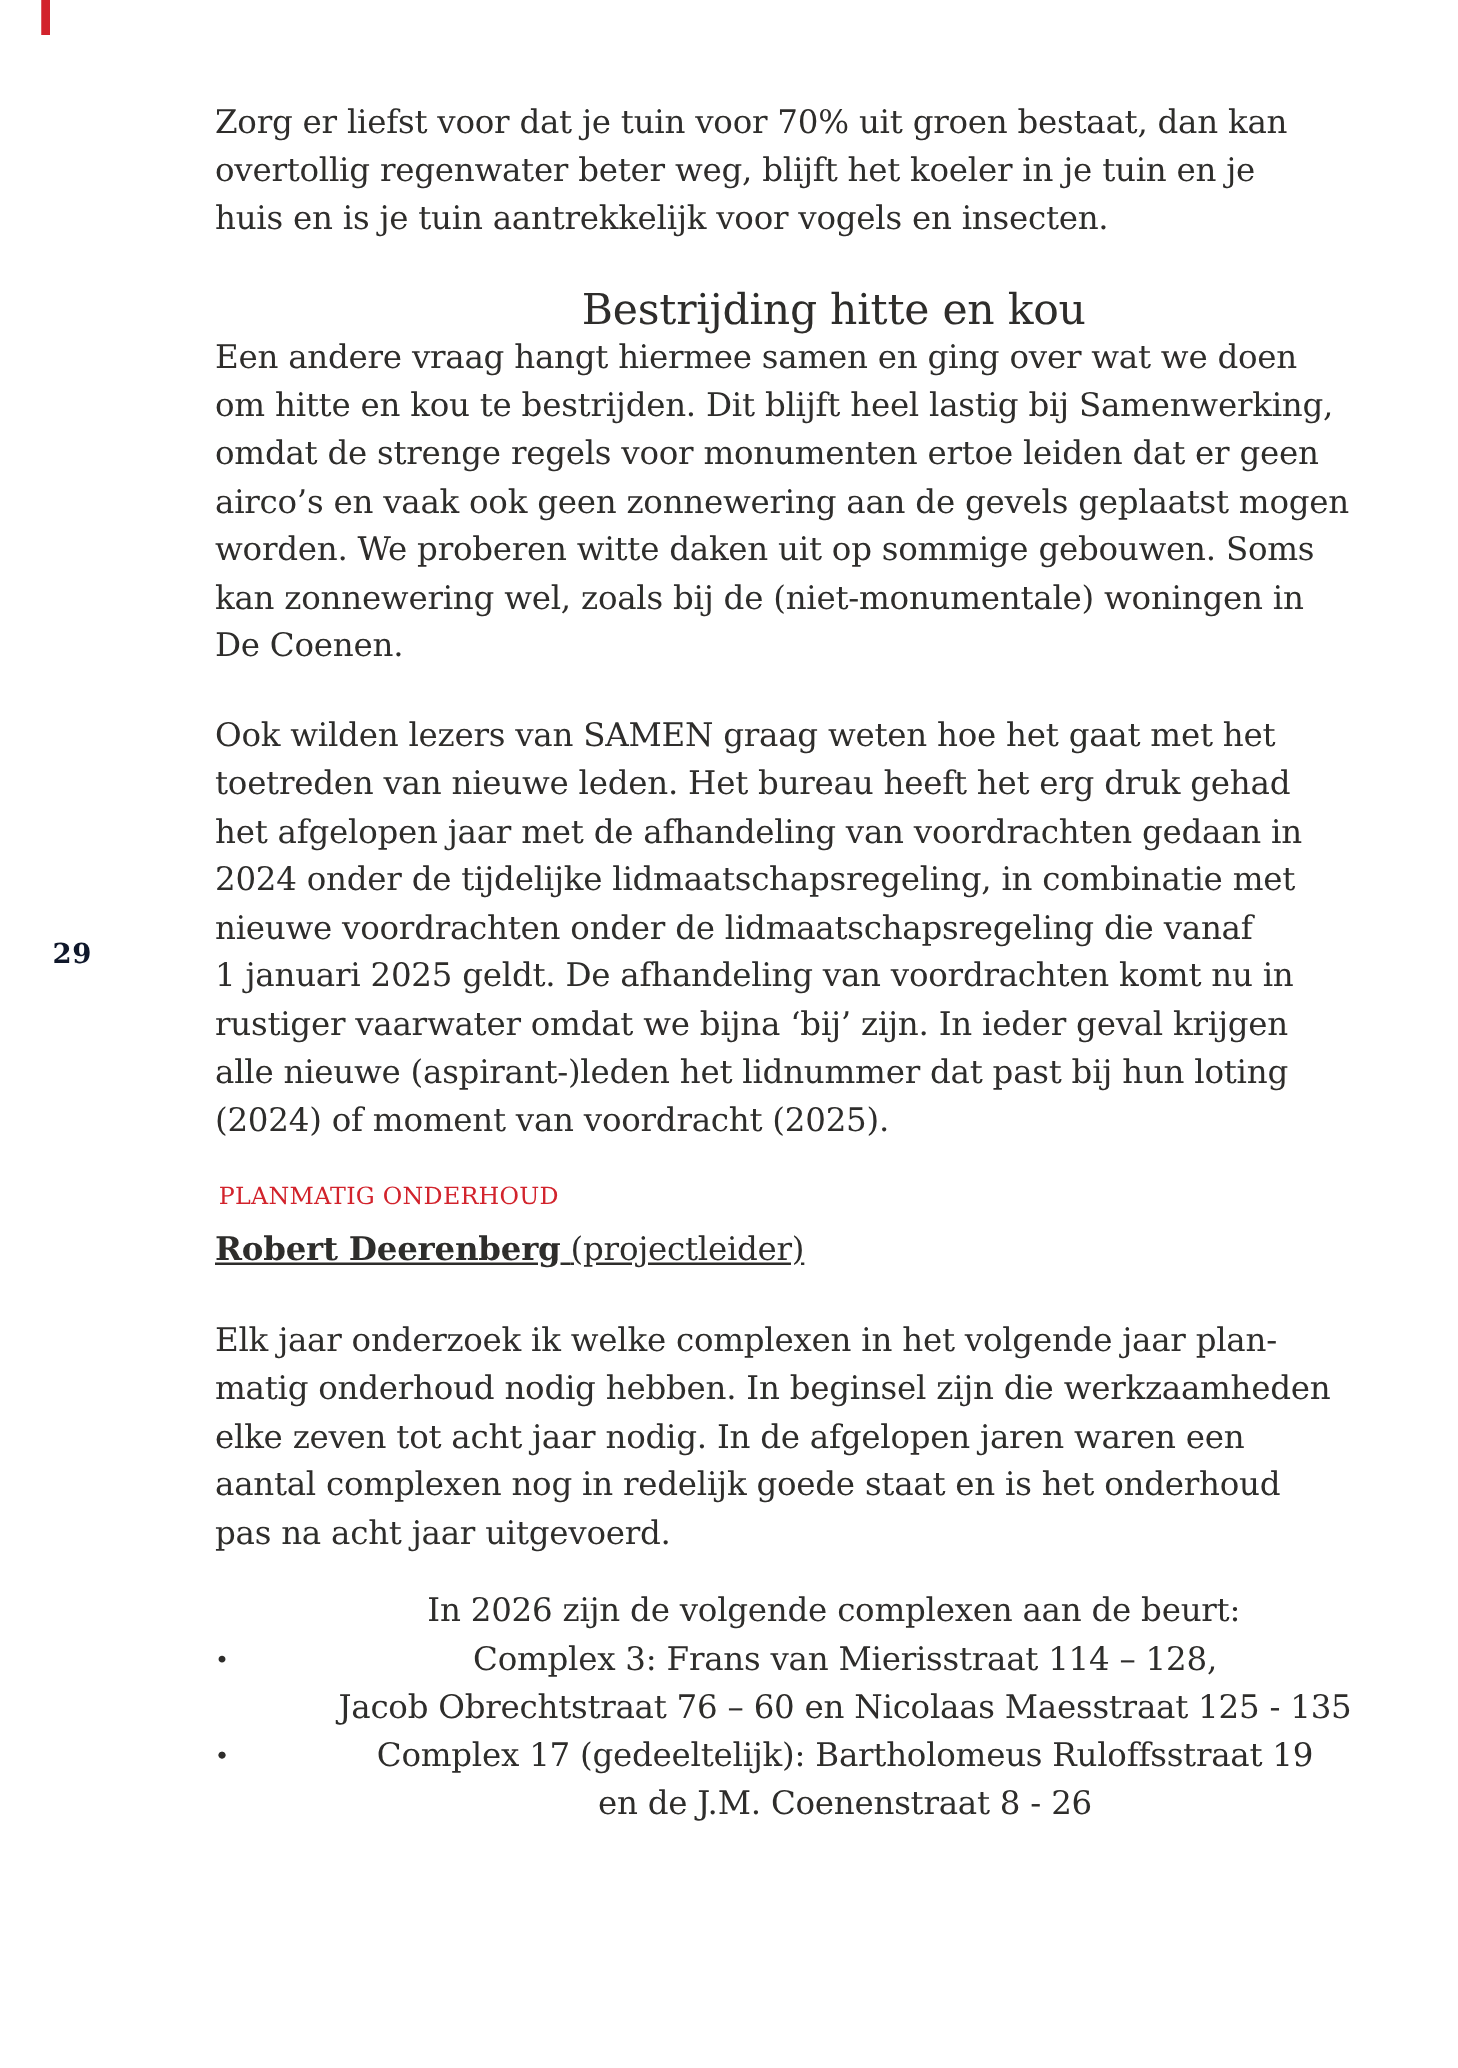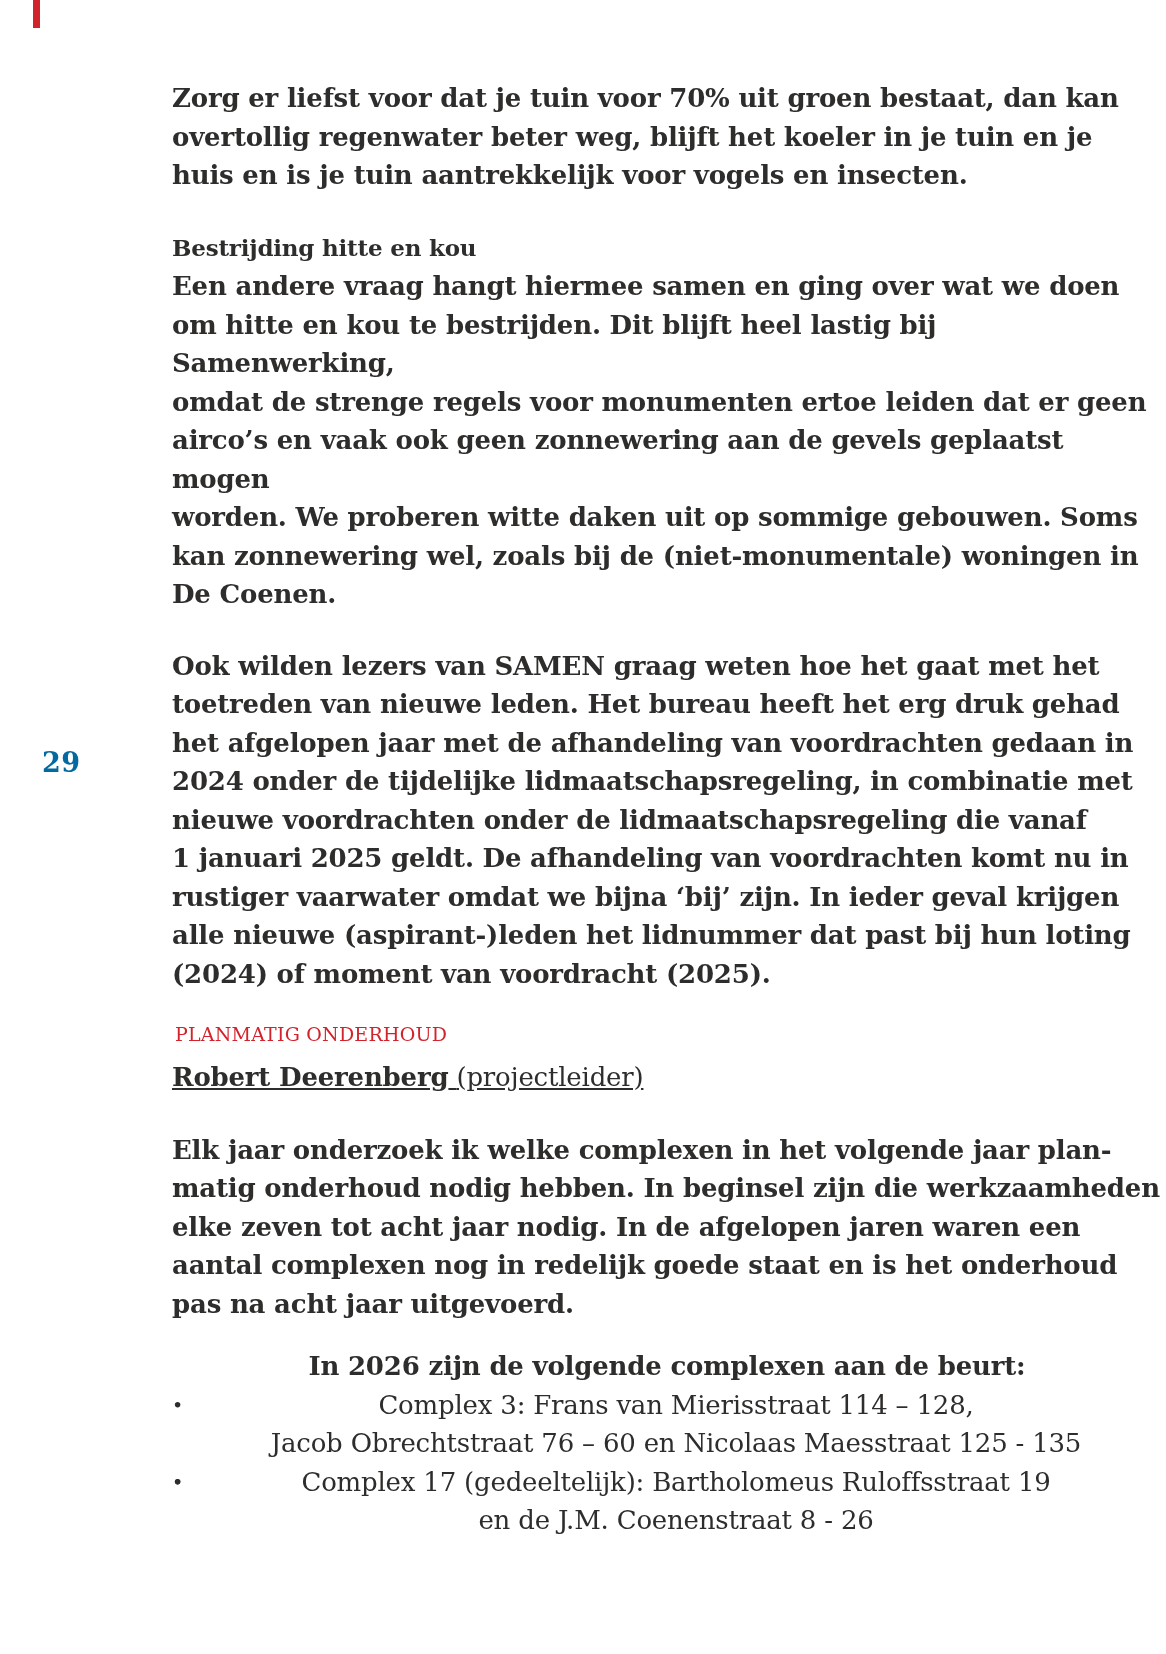--- a/index.html
+++ b/index.html
@@ -14,46 +14,46 @@
   }
   .red-dash{
     position:absolute;
     left:33px; top:0;
     width:7px; height:28px;
     background:#d2232c;
   }
   .page-num{
     position:absolute;
     left:42px; top:749px;
-    font-size:27px;
+    font-size:22px;
     font-weight:bold;
-    color:#0369a1;
+    color:#0f172a;
     letter-spacing:0.5px;
     line-height:28px;
   }
   .content{
     position:absolute;
     left:172px; top:79px;
     width:990px;
   }
   .para{
     margin:0;
     font-size:26px;
     line-height:38.5px;
     letter-spacing:-0.2px;
     white-space:pre-line;
-    font-weight:bold;
   }
   .blk-heading{
     margin:0;
-    font-size:23px;
+    font-size:34px;
     line-height:38.5px;
     letter-spacing:-0.2px;
-    font-weight:bold;
+    font-weight:normal;
     color:#2e2d2b;
+    text-align:center;
   }
   .mt-a{margin-top:34px;}
   .mt-b{margin-top:33px;}
   .mt-c{margin-top:20px;}
   .mt-d{margin-top:34px;}
   .mt-e{margin-top:24px;text-align:center;}
   .red-heading{
     margin:3px;
     font-size:19px;
     line-height:42px;

